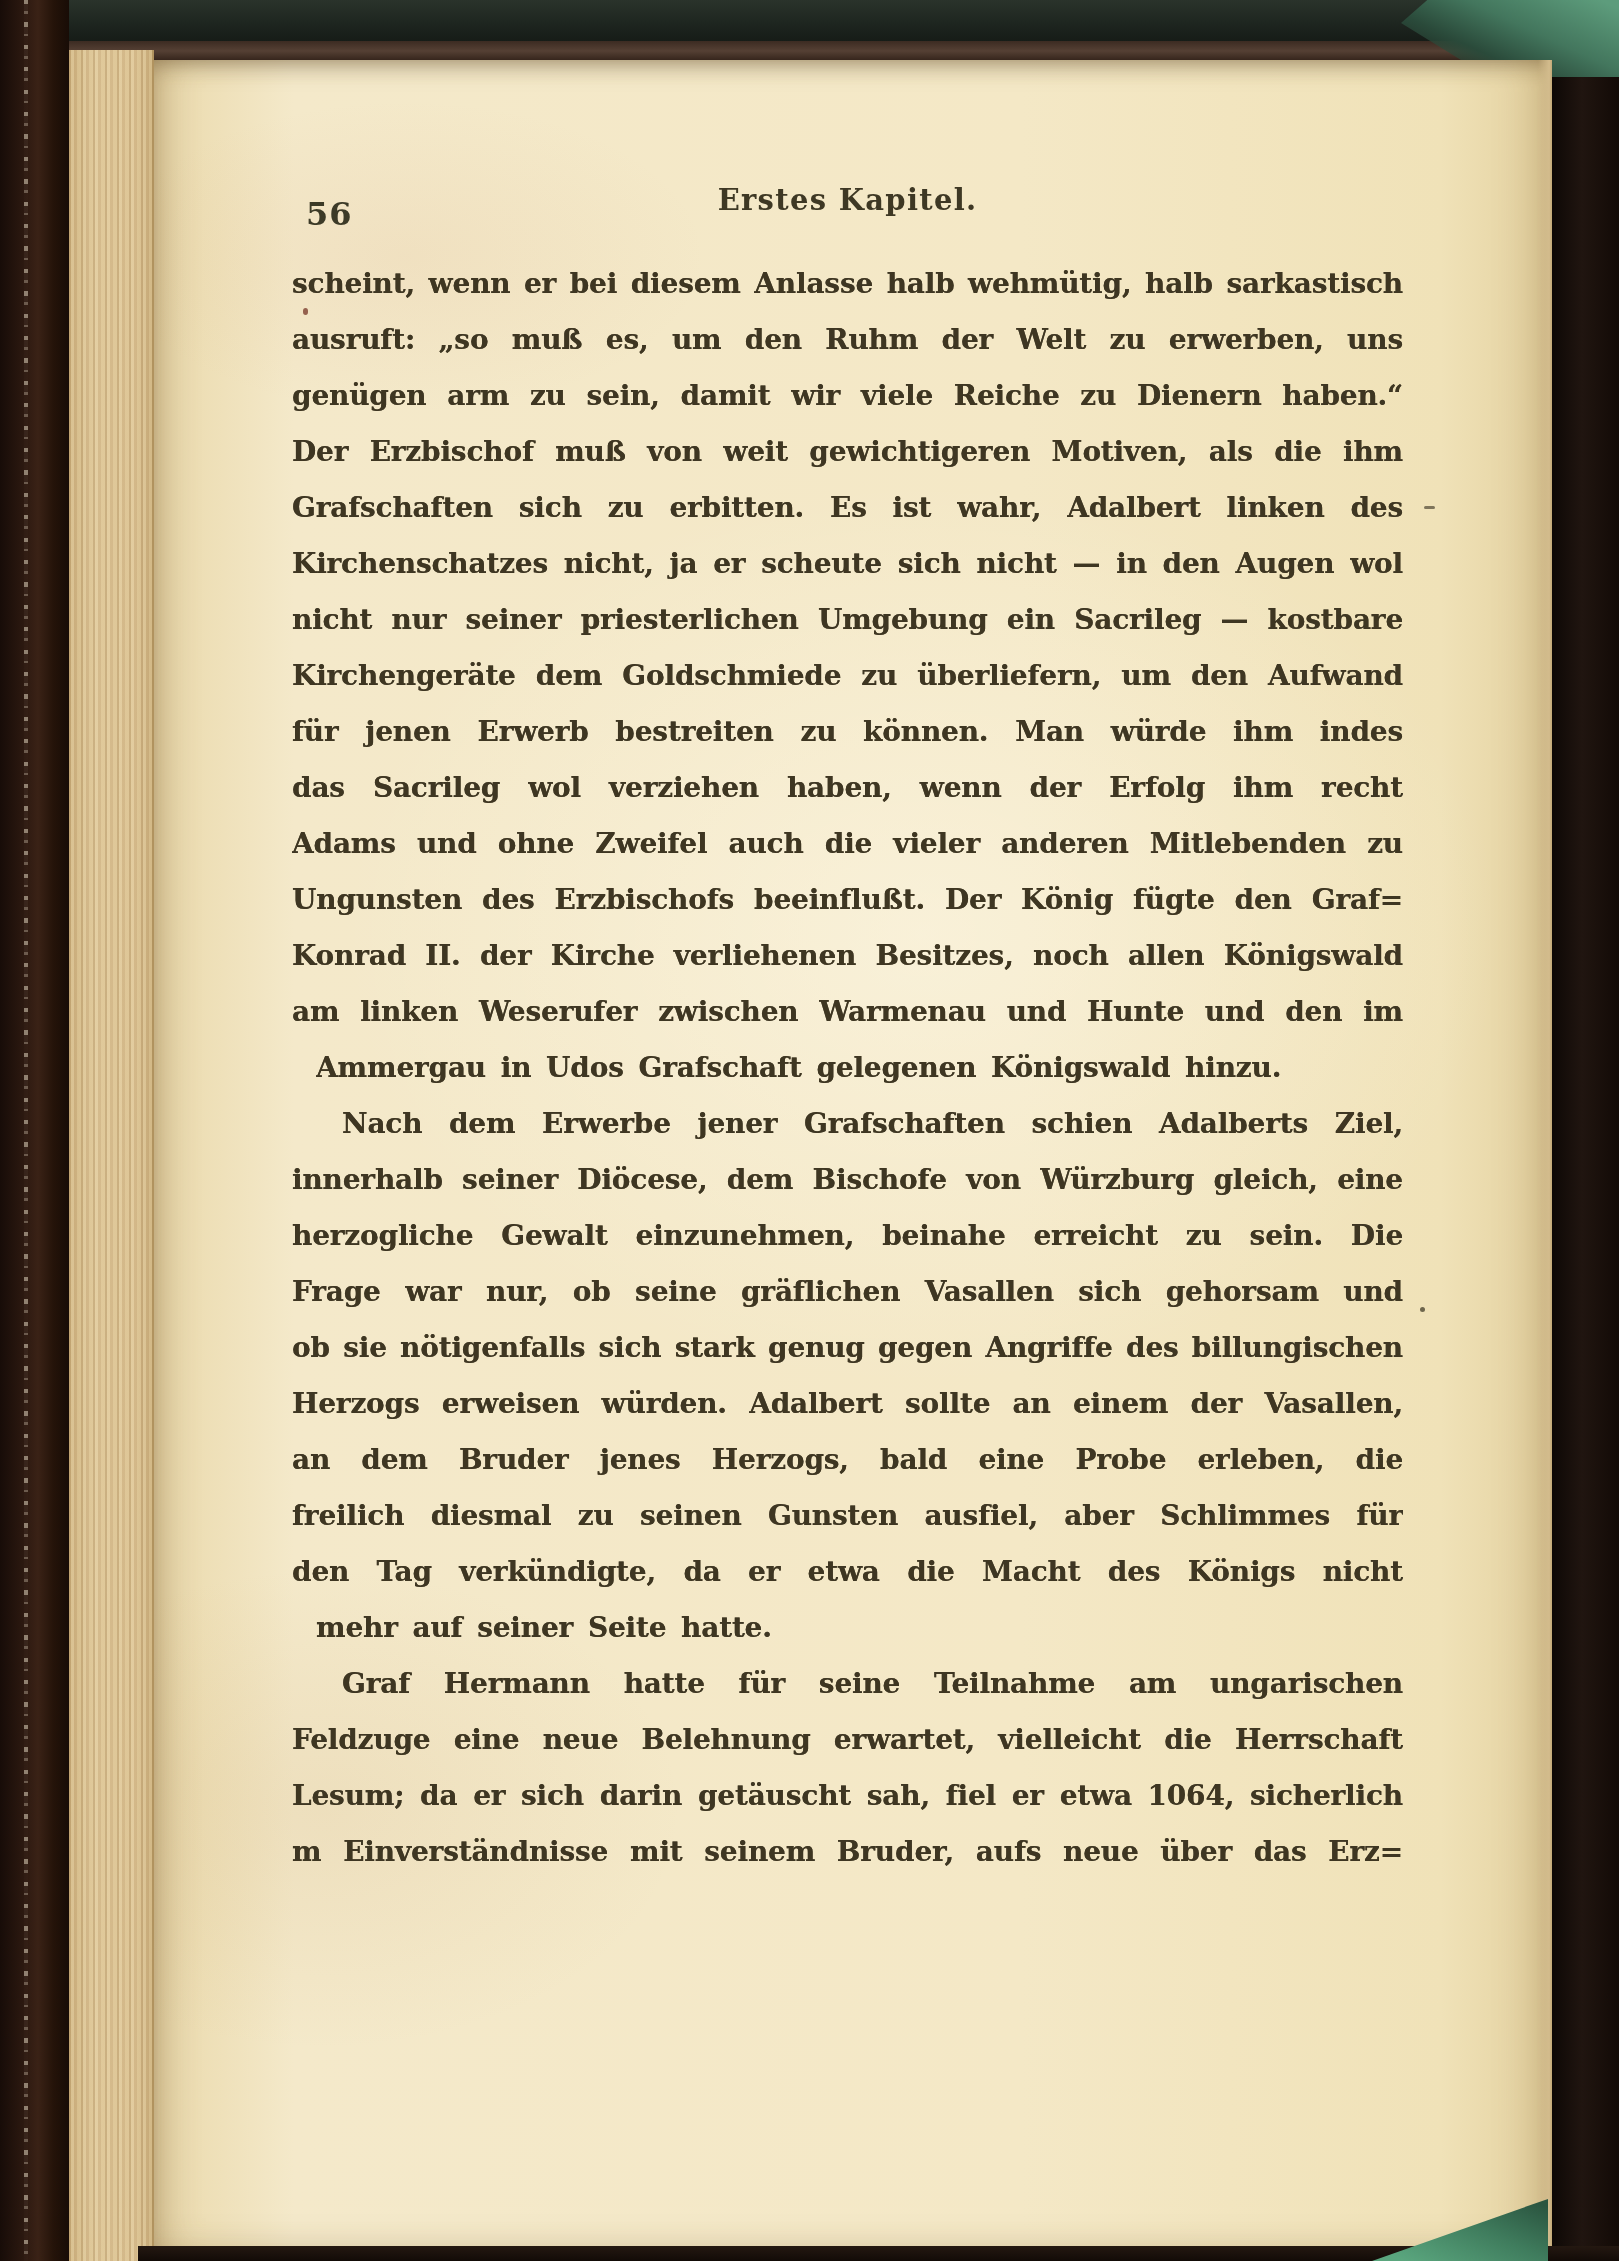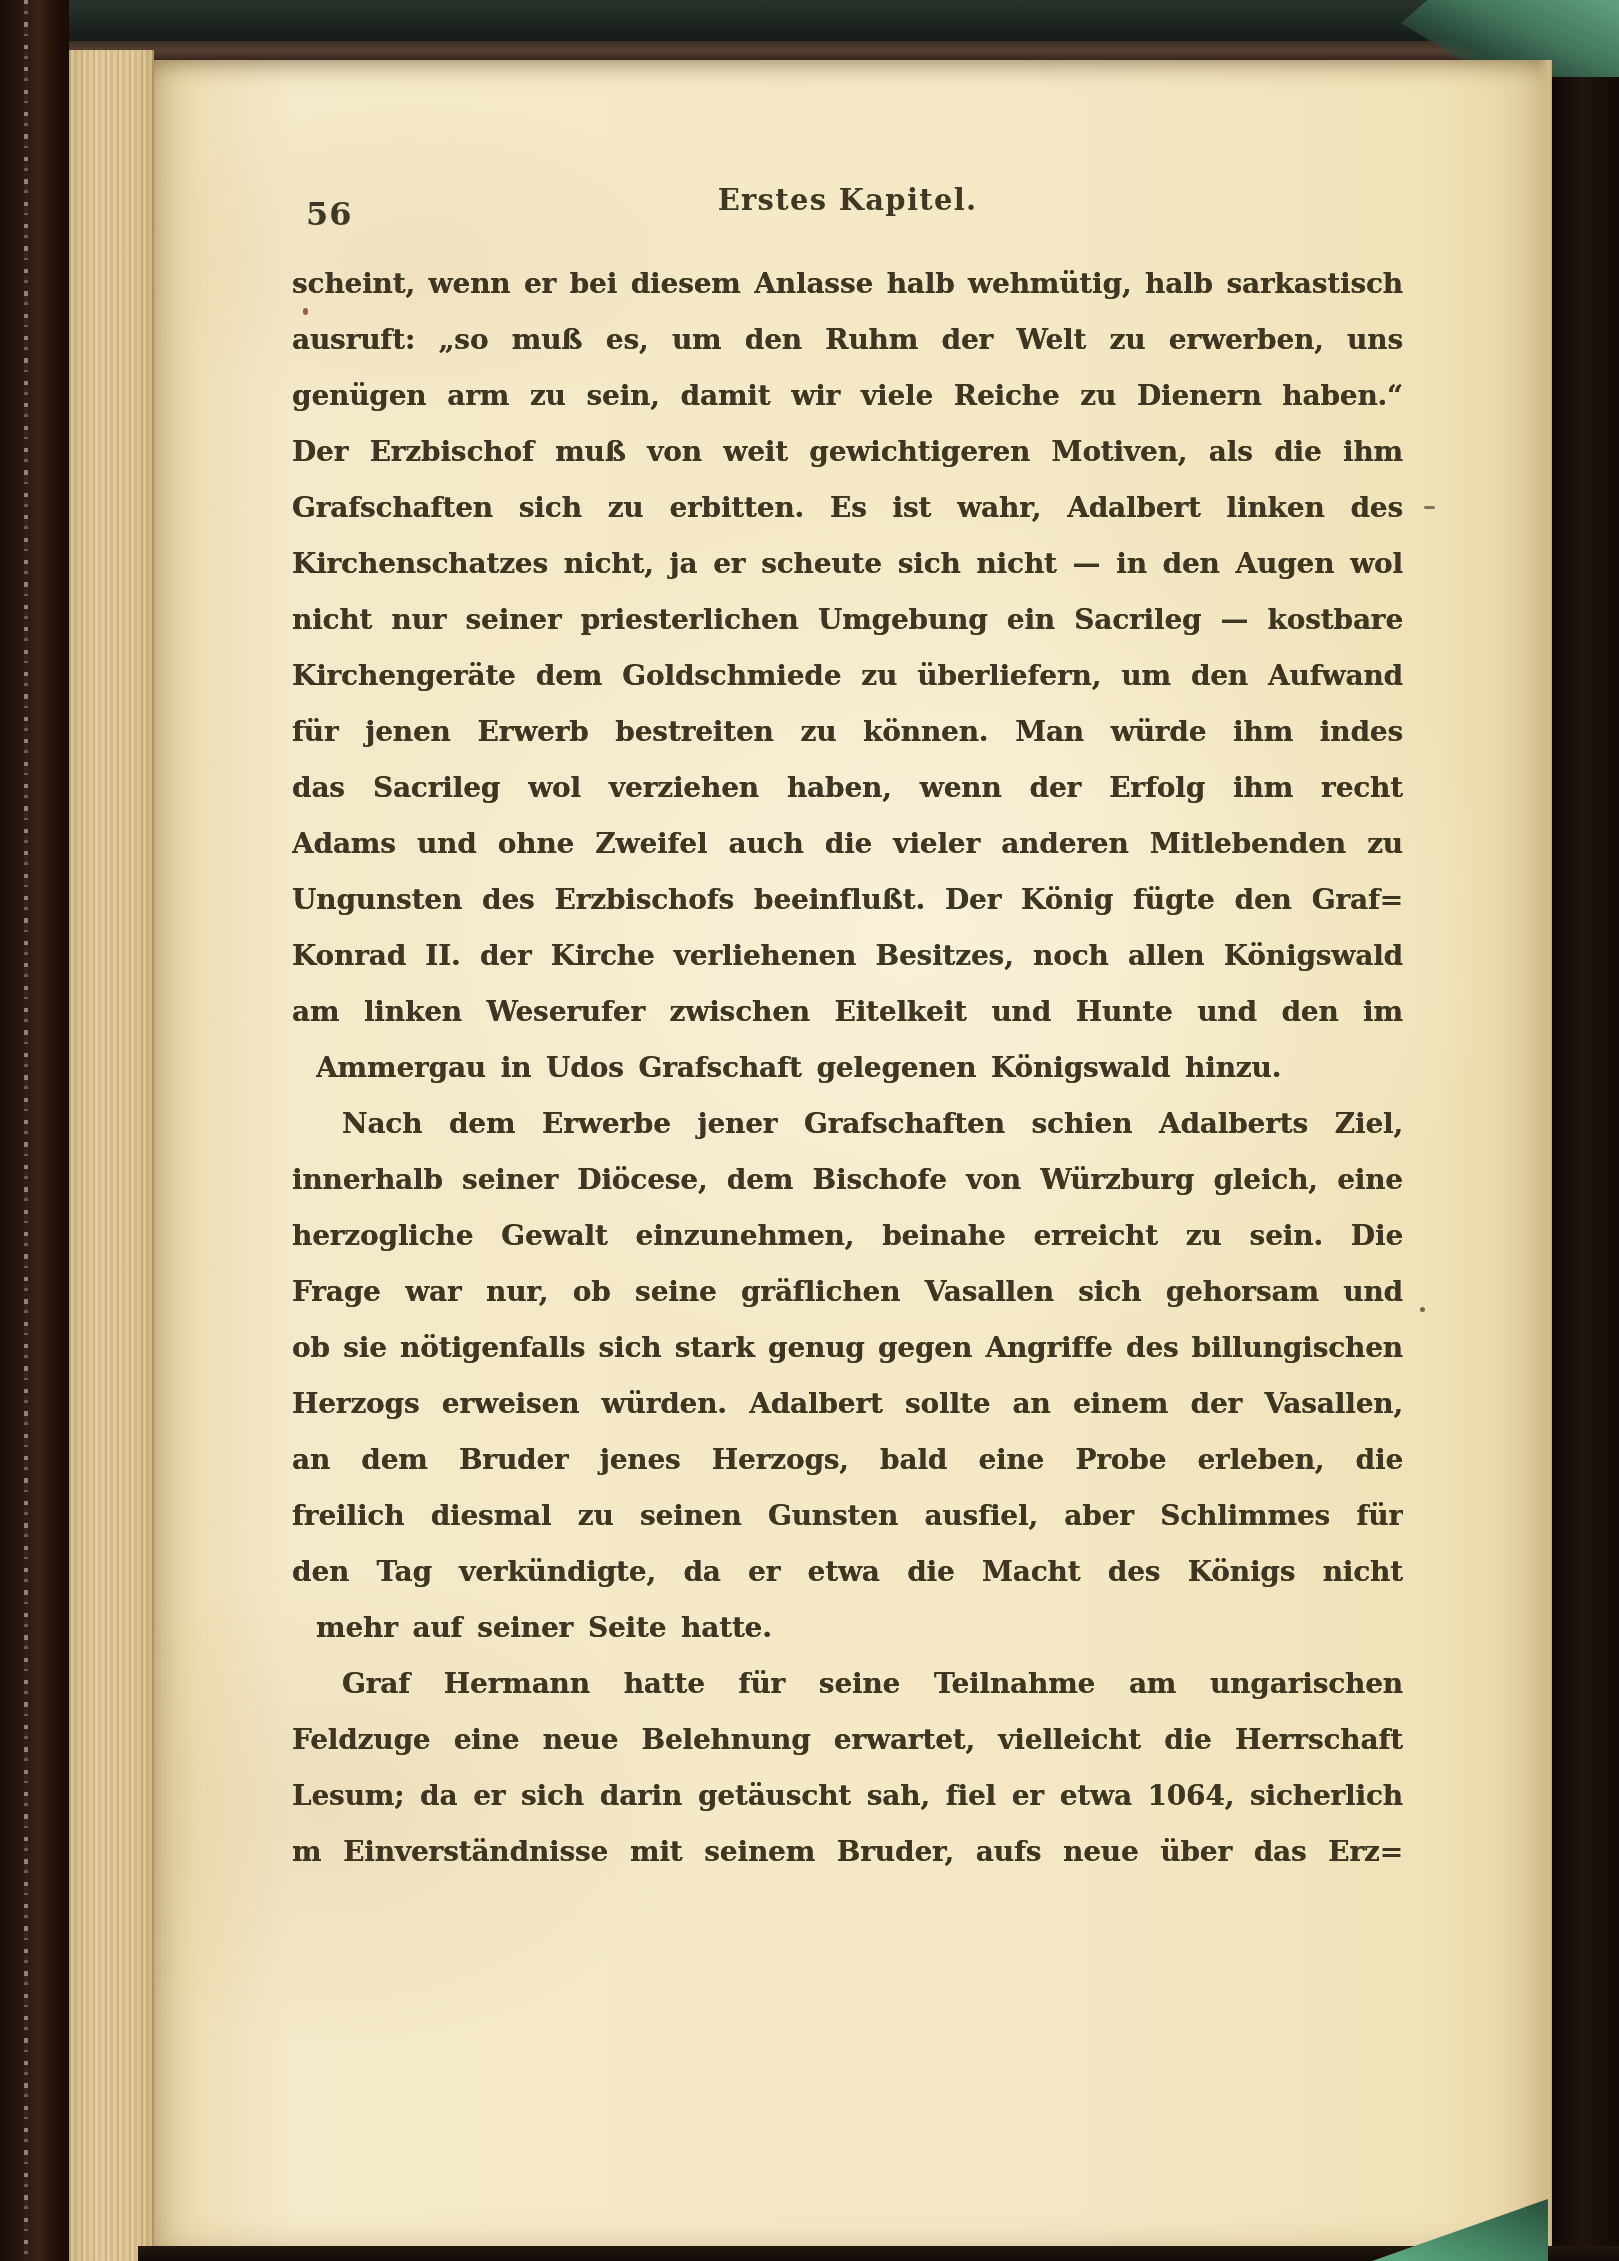--- a/index.html
+++ b/index.html
@@ -130,21 +130,21 @@
         <div class="line">Der Erzbischof muß von weit gewichtigeren Motiven, als die ihm</div>
         <div class="line">Grafschaften sich zu erbitten.  Es ist wahr, Adalbert linken des</div>
         <div class="line">Kirchenschatzes nicht, ja er scheute sich nicht — in den Augen wol</div>
         <div class="line">nicht nur seiner priesterlichen Umgebung ein Sacrileg — kostbare</div>
         <div class="line">Kirchengeräte dem Goldschmiede zu überliefern, um den Aufwand</div>
         <div class="line">für jenen Erwerb bestreiten zu können.  Man würde ihm indes</div>
         <div class="line">das Sacrileg wol verziehen haben, wenn der Erfolg ihm recht</div>
         <div class="line">Adams und ohne Zweifel auch die vieler anderen Mitlebenden zu</div>
         <div class="line">Ungunsten des Erzbischofs beeinflußt.  Der König fügte den Graf=</div>
         <div class="line">Konrad II. der Kirche verliehenen Besitzes, noch allen Königswald</div>
-        <div class="line">am linken Weserufer zwischen Eitelkeit und Hunte und den im</div>
+        <div class="line">am linken Weserufer zwischen Warmenau und Hunte und den im</div>
         <div class="line end">Ammergau in Udos Grafschaft gelegenen Königswald hinzu.</div>
         <div class="line indent">Nach dem Erwerbe jener Grafschaften schien Adalberts Ziel,</div>
         <div class="line">innerhalb seiner Diöcese, dem Bischofe von Würzburg gleich, eine</div>
         <div class="line">herzogliche Gewalt einzunehmen, beinahe erreicht zu sein.  Die</div>
         <div class="line">Frage war nur, ob seine gräflichen Vasallen sich gehorsam und</div>
         <div class="line">ob sie nötigenfalls sich stark genug gegen Angriffe des billungischen</div>
         <div class="line">Herzogs erweisen würden.  Adalbert sollte an einem der Vasallen,</div>
         <div class="line">an dem Bruder jenes Herzogs, bald eine Probe erleben, die</div>
         <div class="line">freilich diesmal zu seinen Gunsten ausfiel, aber Schlimmes für</div>
         <div class="line">den Tag verkündigte, da er etwa die Macht des Königs nicht</div>

